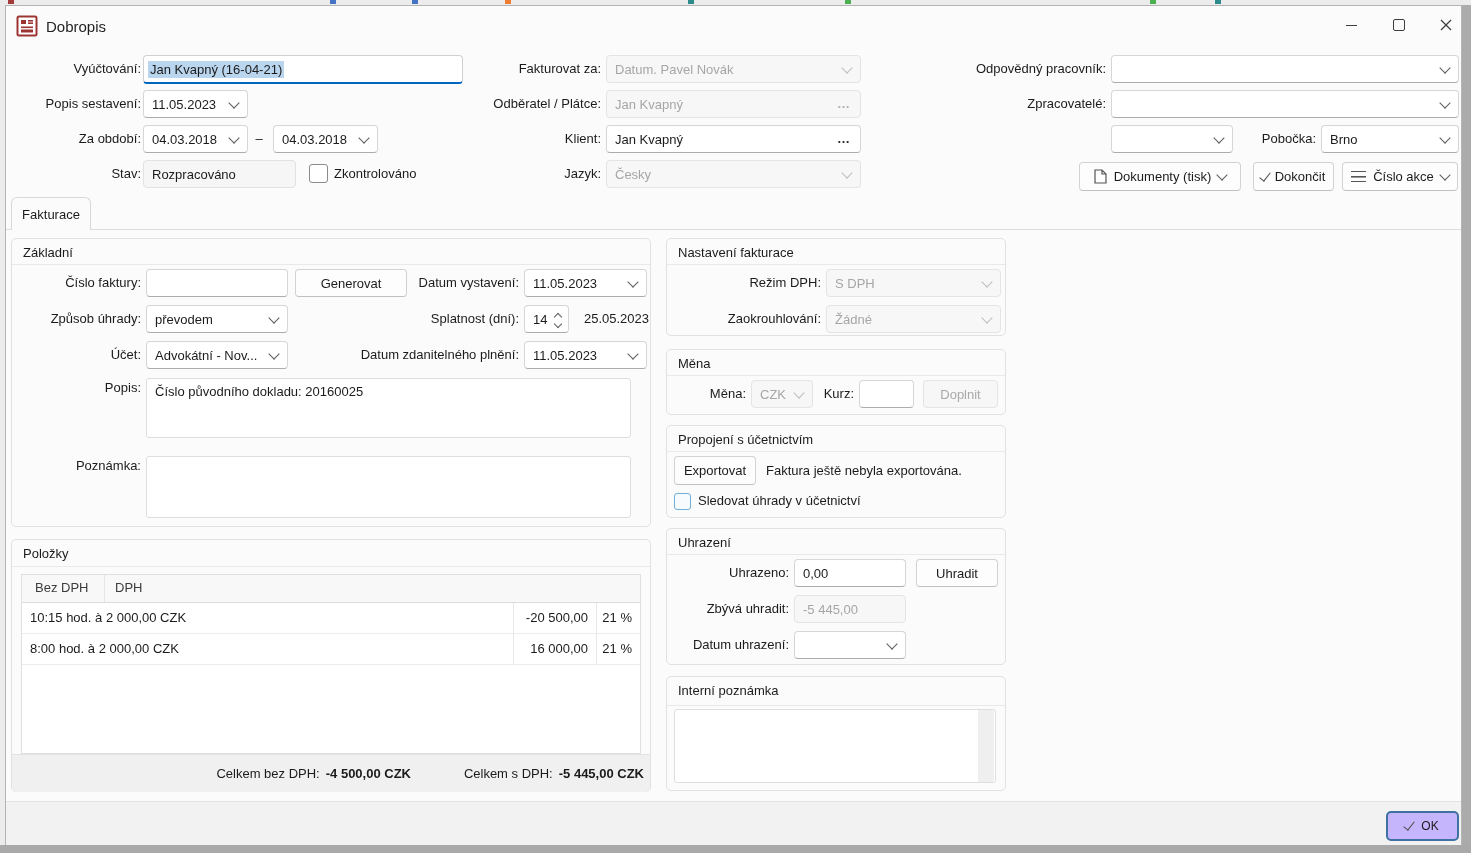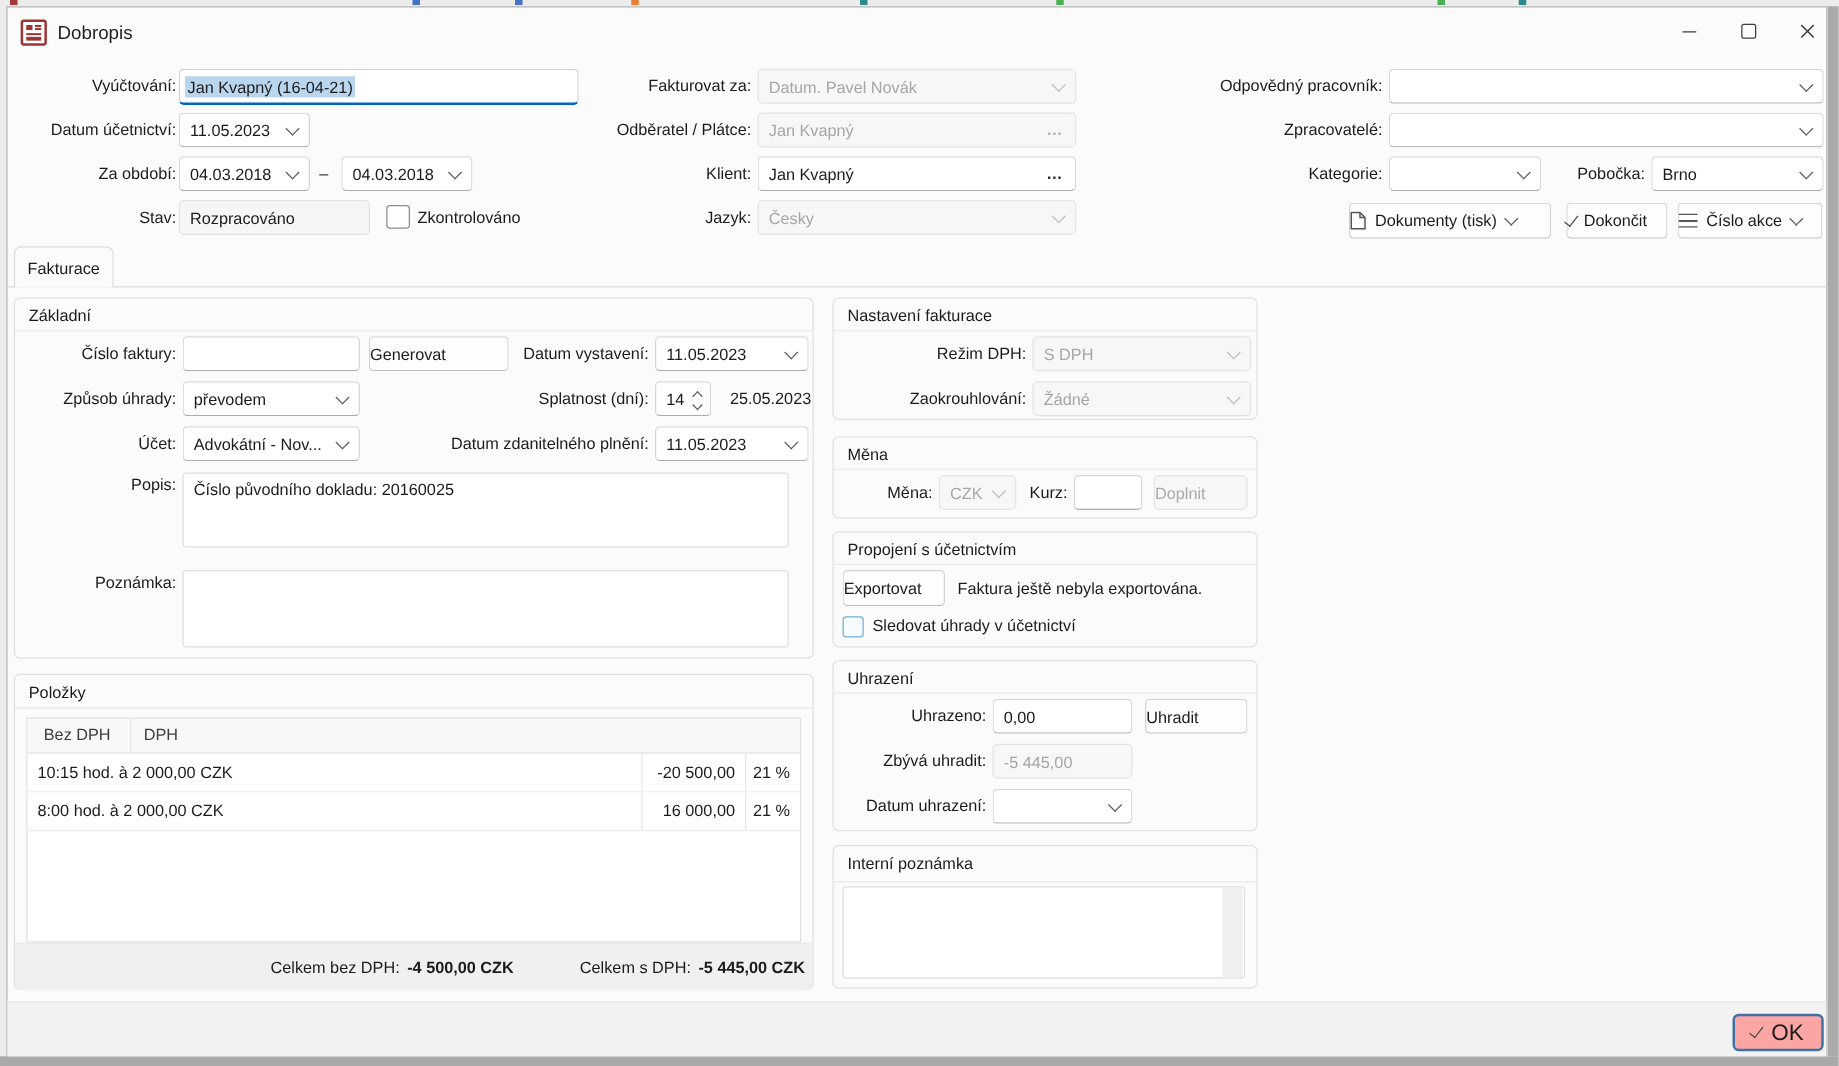--- a/index.html
+++ b/index.html
@@ -19,21 +19,21 @@
   .inp{box-sizing:border-box;height:28px;background:#fff;border:1px solid #d6d6d6;border-bottom-color:#acacac;
        border-radius:4px;font-size:13px;color:#1b1b1b;padding:0 8px;font-family:inherit;outline:none}
   .ro{background:#f6f6f6;border-color:#e2e2e2;border-bottom-color:#e2e2e2}
   .sel{box-sizing:border-box;height:28px;display:flex;align-items:center;justify-content:space-between;
        background:#fff;border:1px solid #d6d6d6;border-bottom-color:#acacac;border-radius:4px;
        font-size:13px;color:#1b1b1b;padding:0 9px 0 8px;white-space:nowrap;overflow:hidden}
   .dis{background:#f7f7f7 !important;border-color:#e4e4e4 !important;color:#a6a6a6 !important}
   .dis .chev{border-color:#bdbdbd}
   .chev{width:7px;height:7px;border-right:1.4px solid #5c5c5c;border-bottom:1.4px solid #5c5c5c;
         transform:rotate(45deg);margin-top:-3px;flex:none}
-  .btn{box-sizing:border-box;display:flex;align-items:center;gap:7px;background:#fdfdfd;
+  .btn{box-sizing:border-box;display:flex;align-items:center;justify-content:center;gap:7px;background:#fdfdfd;
        border:1px solid #d2d2d2;border-bottom-color:#c0c0c0;border-radius:4px;font-size:13px;color:#1b1b1b;cursor:default;white-space:nowrap}
   .btn.dis{color:#a9a9a9 !important}
   .panel{border:1px solid #e1e1e1;border-radius:5px;box-sizing:border-box}
   .ptitle{font-size:13px;color:#1b1b1b;white-space:nowrap}
   .psep{border-top:1px solid #e9e9e9}
   .ta{box-sizing:border-box;background:#fff;border:1px solid #dedede;border-radius:3px;font-size:13px;
       color:#1b1b1b;padding:5px 8px;resize:none;font-family:inherit;outline:none}
   .cb{box-sizing:border-box;width:19px;height:19px;background:#fff;border:1px solid #8b8b8b;border-radius:3px}
   .cb.blue{width:17px;height:17px;border-color:#6fb0d8;background:#f7fbfd}
   .check{width:5px;height:10px;border-right:1.6px solid #4c4c4c;border-bottom:1.6px solid #4c4c4c;
@@ -64,22 +64,22 @@
   .c1{width:492px;padding-left:8px;box-sizing:border-box;border-right:1px solid #e6e6e6;overflow:hidden;white-space:nowrap}
   .c2{width:83px;box-sizing:border-box;border-right:1px solid #e6e6e6;text-align:right;padding-right:8px;white-space:nowrap}
   .c3{width:43px;box-sizing:border-box;text-align:right;padding-right:8px;white-space:nowrap}
   .th .c2{text-align:left;padding-left:13px;padding-right:0}
   .th .c3{text-align:left;padding-left:10px;padding-right:0}
   .totbar{background:#f0f0f0;border-top:1px solid #e3e3e3;border-radius:0 0 5px 5px}
   .totrow{font-size:13px;color:#1b1b1b;line-height:37px;white-space:nowrap;text-align:right}
   .totval{font-weight:700;margin-left:6px}
   
   .footer{background:#f2f2f2;border-top:1px solid #e3e3e3}
-  .ok{box-sizing:border-box;border:2px solid #3f72a2;border-radius:5px;background:#fca5a5;display:flex;
-      align-items:center;justify-content:center;gap:9px;font-size:18px;color:#1b1b1b}
+  .ok{box-sizing:border-box;border:2px solid #3f72a2;border-radius:5px;background:#c4b5fd;display:flex;
+      align-items:center;justify-content:center;gap:9px;font-size:12px;color:#1b1b1b}
   
   .strip{background:#ececec}
   .frag{position:absolute;top:0;height:4px;width:6px}
   .menu-icon{width:15px;height:9px;border-top:1.6px solid #555;border-bottom:1.6px solid #555;
              background:linear-gradient(#555,#555) center/100% 1.6px no-repeat}
 </style>
 </head>
 <body>
 
 <div class="abs strip" style="left:0;top:0;width:1471px;height:5px">
@@ -120,21 +120,21 @@
       <line x1="1" y1="1" x2="11" y2="11" stroke="#3e3e3e" stroke-width="1.3"></line>
       <line x1="11" y1="1" x2="1" y2="11" stroke="#3e3e3e" stroke-width="1.3"></line>
     </svg>
   </div>
 
   <div class="abs lbl" style="left:5px;top:49px;width:130px">Vyúčtování:</div>
   <div class="abs focus-inp" style="left:137px;top:49px;width:320px">
     <span class="selhl">Jan Kvapný (16-04-21)</span>
   </div>
 
-  <div class="abs lbl" style="left:5px;top:84px;width:130px">Datum účetnictví:</div>
+  <div class="abs lbl" style="left:5px;top:84px;width:130px">Popis sestavení:</div>
   <div class="abs sel" style="left:137px;top:84px;width:105px">
     <span>11.05.2023</span>
       <span class="chev"></span>
   </div>
 
   <div class="abs lbl" style="left:5px;top:119px;width:130px">Za období:</div>
   <div class="abs sel" style="left:137px;top:119px;width:105px">
     <span>04.03.2018</span>
       <span class="chev"></span>
   </div>
@@ -178,21 +178,20 @@
     <span></span>
       <span class="chev"></span>
   </div>
 
   <div class="abs lbl" style="left:900px;top:84px;width:200px">Zpracovatelé:</div>
   <div class="abs sel" style="left:1105px;top:84px;width:348px">
     <span></span>
       <span class="chev"></span>
   </div>
 
-  <div class="abs lbl" style="left:900px;top:119px;width:200px">Kategorie:</div>
   <div class="abs sel" style="left:1105px;top:119px;width:122px">
     <span></span>
       <span class="chev"></span>
   </div>
   <div class="abs lbl" style="left:1150px;top:119px;width:160px">Pobočka:</div>
   <div class="abs sel" style="left:1315px;top:119px;width:138px">
     <span>Brno</span>
       <span class="chev"></span>
   </div>
 

